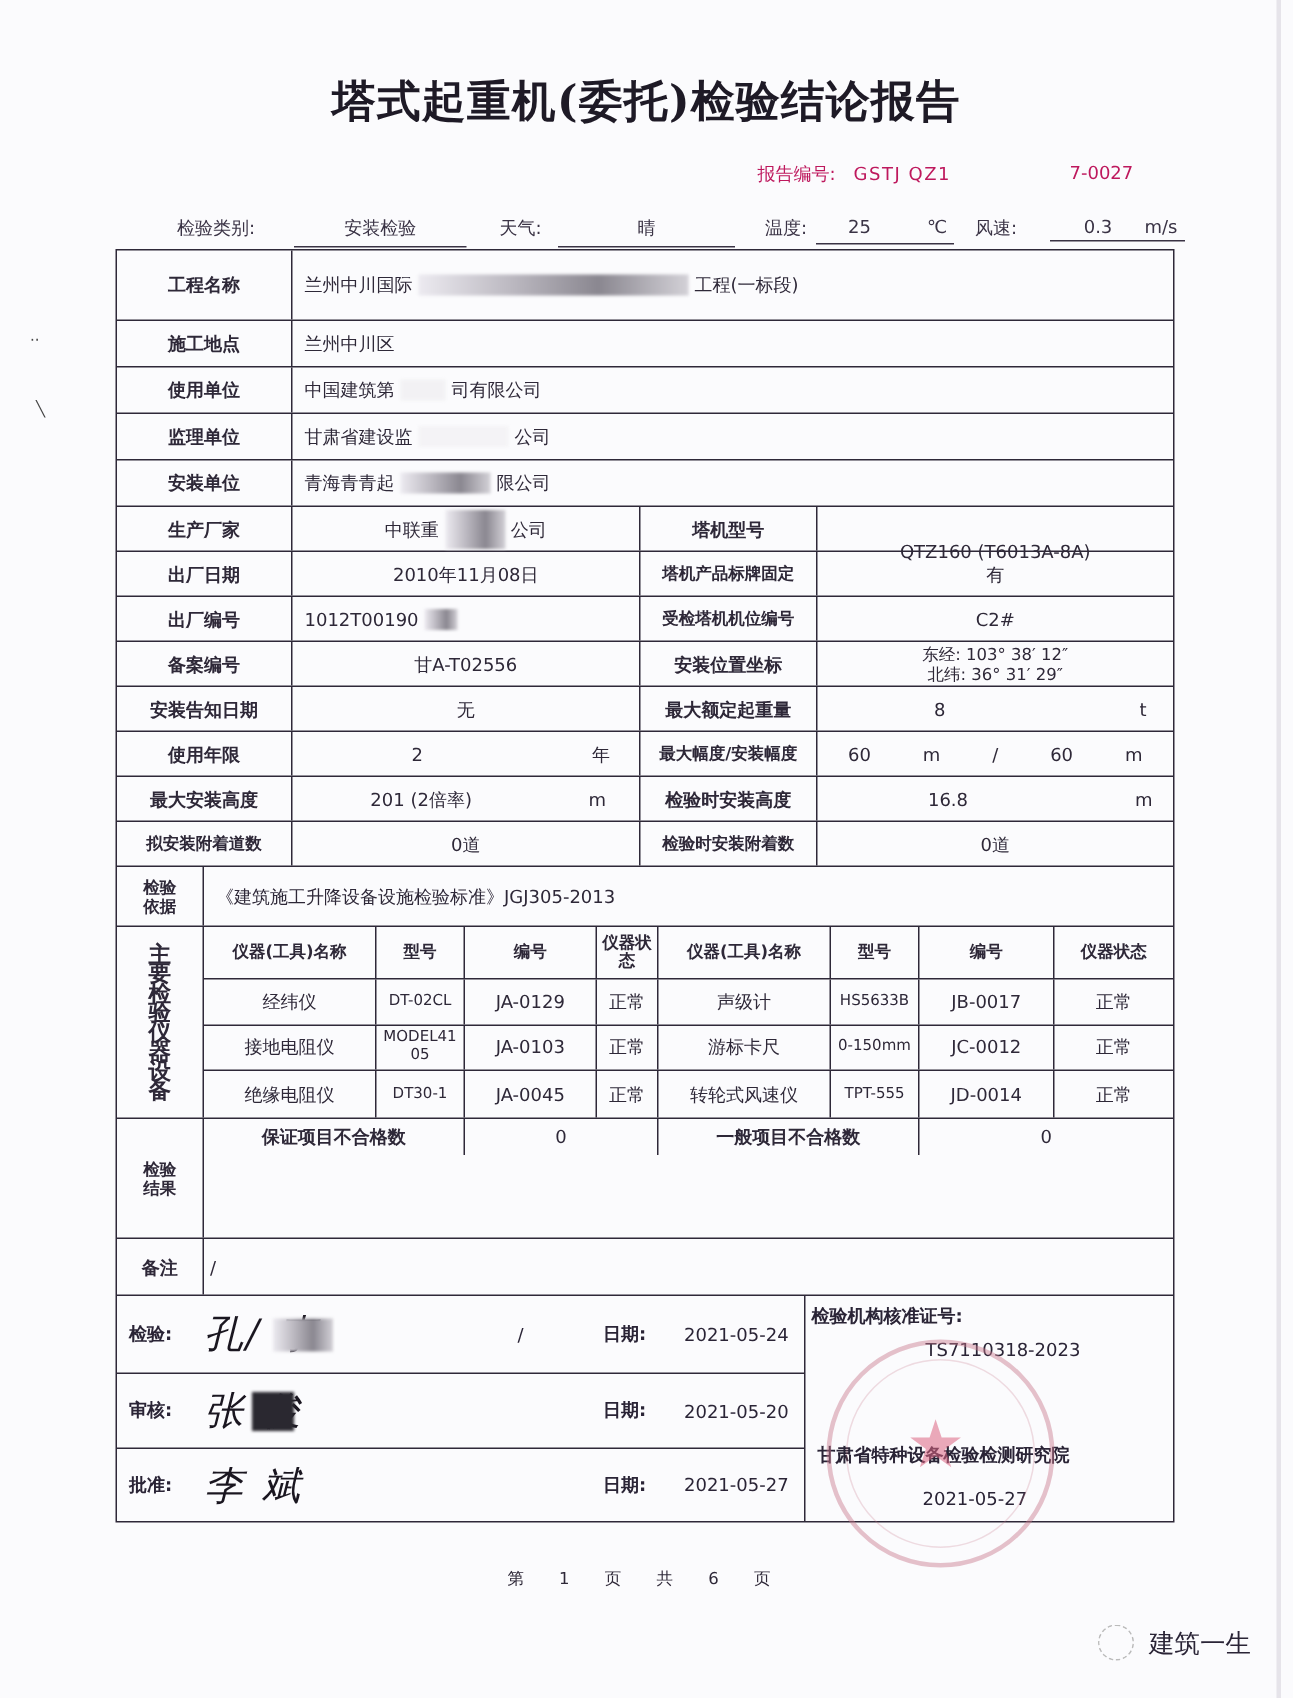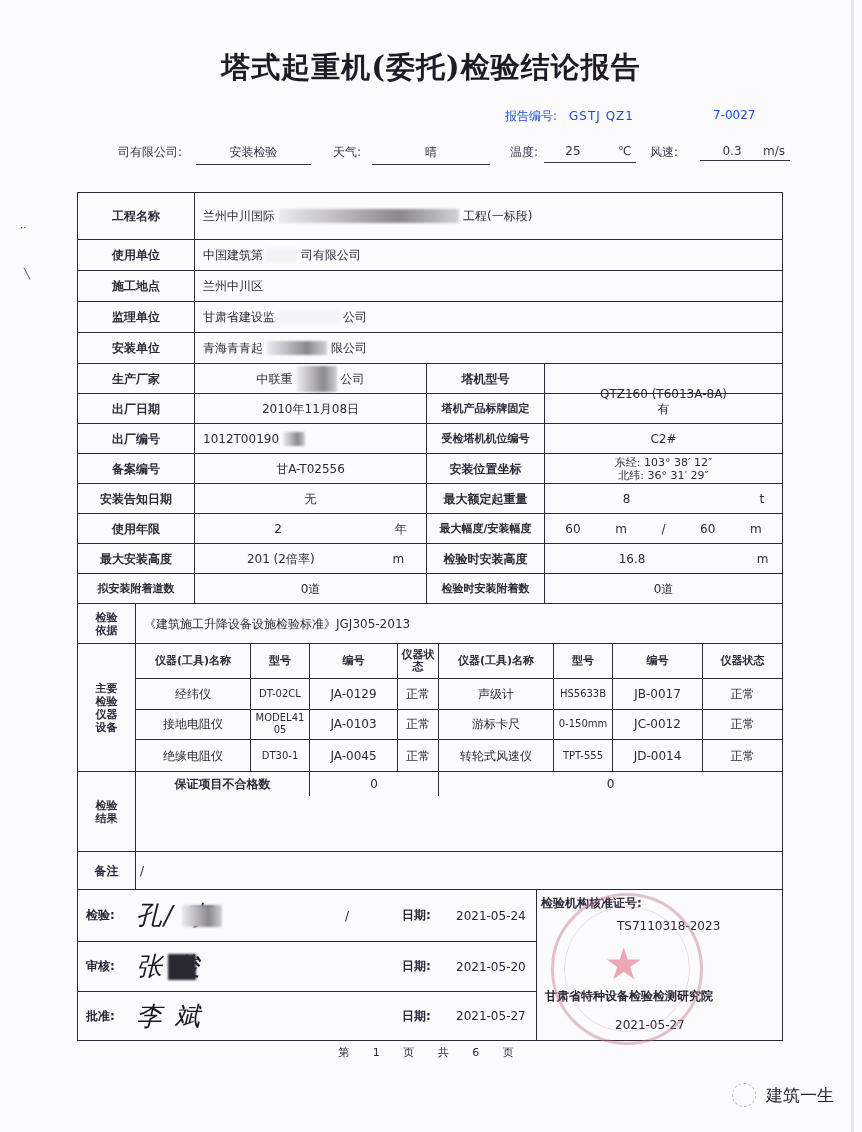--- a/index.html
+++ b/index.html
@@ -8,28 +8,28 @@
     background: #fbfbfd;
     font-family: "DejaVu Sans", "Liberation Sans", sans-serif;
     color: #2a2436;
   }
   .page-edge { position: absolute; right: 8px; top: 0; width: 3px; height: 1132px; background: #e6e4ea; }
   .title {
     position: absolute; left: 0; width: 862px; top: 48px; text-align: center;
     font-size: 29px; font-weight: bold; letter-spacing: 1px; color: #1e1a26;
     font-family: "DejaVu Serif", "Liberation Serif", serif;
   }
-  .report-no { position: absolute; left: 505px; top: 108px; font-size: 12px; color: #1d4ed8; }
+  .report-no { position: absolute; left: 505px; top: 108px; font-size: 12px; color: #be185d; }
   .report-no .v { margin-left: 12px; letter-spacing: 1px; }
   .report-no .v2 { position: absolute; left: 208px; top: 0; white-space: nowrap; }
   .meta-line { position: absolute; top: 144px; font-size: 12px; color: #3a3345; }
   .uline { position: absolute; border-bottom: 1px solid #3a3345; height: 1px; }
   .meta-val { position: absolute; top: 144px; font-size: 12px; text-align: center; color: #3a3345; }
 
-  .tbl { position: absolute; left: 77px; top: 192px; width: 706px; border: 1.5px solid #2e2838; box-sizing: border-box; }
+  .tbl { position: absolute; left: 77px; top: 166px; width: 706px; border: 1.5px solid #2e2838; box-sizing: border-box; }
   .row { display: flex; border-bottom: 1px solid #2e2838; box-sizing: border-box; }
   .row:last-child { border-bottom: none; }
   .cell { box-sizing: border-box; border-right: 1px solid #2e2838; display: flex; align-items: center; justify-content: center; text-align: center; font-size: 12px; line-height: 14px; padding: 0 3px; color: #2e2838; }
   .cell:last-child { border-right: none; }
   .cell.left { justify-content: flex-start; text-align: left; padding-left: 8px; }
   .cell.between { justify-content: space-around; }
   .lbl { font-weight: bold; }
   .blur { display: inline-block; height: 14px; background: linear-gradient(90deg, #eceaf0, #bdbac2, #8a8790, #d3d1d7); filter: blur(1px); vertical-align: middle; margin: 0 4px; }
   .big-result { font-size: 19px; font-weight: bold; color: #1e1a26; letter-spacing: 1px; }
   .sig { font-family: "DejaVu Serif", serif; font-size: 26px; font-style: italic; color: #1a1620; letter-spacing: 2px; }
@@ -50,21 +50,21 @@
 <div class="page-edge"></div>
 <div class="dots" style="left:20px;top:222px;">··</div>
 <div class="dots" style="left:24px;top:268px;">╲</div>
 
 <div class="title">塔式起重机(委托)检验结论报告</div>
 
 <div class="report-no">
   <span>报告编号:</span><span class="v">GSTJ QZ1</span><span class="v2">7-0027</span>
 </div>
 
-<span class="meta-line" style="left:118px;">司有限公司:</span>
+<span class="meta-line" style="left:118px;">检验类别:</span>
 <span class="meta-val" style="left:196px;width:115px;">安装检验</span>
 <div class="uline" style="left:196px;top:163px;width:115px;"></div>
 
 <span class="meta-line" style="left:333px;">天气:</span>
 <span class="meta-val" style="left:372px;width:118px;">晴</span>
 <div class="uline" style="left:372px;top:163px;width:118px;"></div>
 
 <span class="meta-line" style="left:510px;">温度:</span>
 <span class="meta-val" style="left:548px;width:50px;">25</span>
 <span class="meta-line" style="left:618px;">℃</span>
@@ -79,30 +79,30 @@
 
   <div class="row" style="height:47px;">
     <div class="cell lbl" style="width:117px;">工程名称</div>
     <div class="cell left" style="flex:1;text-align:right;">
       <span>兰州中川国际</span>
       <span class="blur" style="width:180px;"></span>
       <span>工程(一标段)</span>
     </div>
   </div>
   <div class="row" style="height:31px;">
+    <div class="cell lbl" style="width:117px;">施工地点</div>
+    <div class="cell left" style="flex:1;">兰州中川区</div>
+  </div>
+  <div class="row" style="height:31px;">
     <div class="cell lbl" style="width:117px;">使用单位</div>
     <div class="cell left" style="flex:1;">
       <span>中国建筑第</span>
       <span class="blur" style="width:30px;background:#f2f1f4;"></span>
       <span>司有限公司</span>
     </div>
-  </div>
-  <div class="row" style="height:31px;">
-    <div class="cell lbl" style="width:117px;">施工地点</div>
-    <div class="cell left" style="flex:1;">兰州中川区</div>
   </div>
   <div class="row" style="height:31px;">
     <div class="cell lbl" style="width:117px;">监理单位</div>
     <div class="cell left" style="flex:1;">
       <span>甘肃省建设监</span>
       <span class="blur" style="width:60px;background:#f4f3f6;"></span>
       <span>公司</span>
     </div>
   </div>
   <div class="row" style="height:31px;">
@@ -190,21 +190,21 @@
     <div class="cell lbl" style="width:118px;font-size:11px;line-height:12px;">检验时安装附着数</div>
     <div class="cell" style="flex:1;">0道</div>
   </div>
 
   <div class="row" style="height:40px;">
     <div class="cell lbl" style="width:58px;font-size:11px;line-height:13px;padding:0 14px;">检验依据</div>
     <div class="cell left" style="flex:1;">《建筑施工升降设备设施检验标准》JGJ305-2013</div>
   </div>
 
   <div class="row" style="height:128px;">
-    <div class="cell lbl" style="width:58px;font-size:11px;line-height:13px;padding:0 16px;">主要检验仪器设备</div>
+    <div class="cell lbl" style="width:58px;font-size:15px;line-height:13px;padding:0 16px;">主要检验仪器设备</div>
     <div style="flex:1;display:flex;flex-direction:column;">
       <div class="row" style="height:35px;">
         <div class="cell lbl" style="width:115px;font-size:11px;">仪器(工具)名称</div>
         <div class="cell lbl" style="width:59px;font-size:11px;">型号</div>
         <div class="cell lbl" style="width:88px;font-size:11px;">编号</div>
         <div class="cell lbl" style="width:41px;font-size:11px;line-height:12px;">仪器状态</div>
         <div class="cell lbl" style="width:115px;font-size:11px;">仪器(工具)名称</div>
         <div class="cell lbl" style="width:59px;font-size:11px;">型号</div>
         <div class="cell lbl" style="width:90px;font-size:11px;">编号</div>
         <div class="cell lbl" style="flex:1;font-size:11px;line-height:12px;">仪器状态</div>
@@ -241,20 +241,21 @@
       </div>
     </div>
   </div>
 
   <div class="row" style="height:80px;">
     <div class="cell lbl" style="width:58px;font-size:11px;line-height:13px;padding:0 16px;">检验结果</div>
     <div style="flex:1;display:flex;flex-direction:column;">
       <div class="row" style="height:24px;">
         <div class="cell lbl" style="width:174px;">保证项目不合格数</div>
         <div class="cell" style="width:129px;">0</div>
+        <div class="cell lbl" style="width:174px;">一般项目不合格数</div>
         <div class="cell" style="flex:1;">0</div>
       </div>
     </div>
   </div>
 
   <div class="row" style="height:38px;">
     <div class="cell lbl" style="width:58px;">备注</div>
     <div class="cell left" style="flex:1;padding-left:4px;">/</div>
   </div>
 

